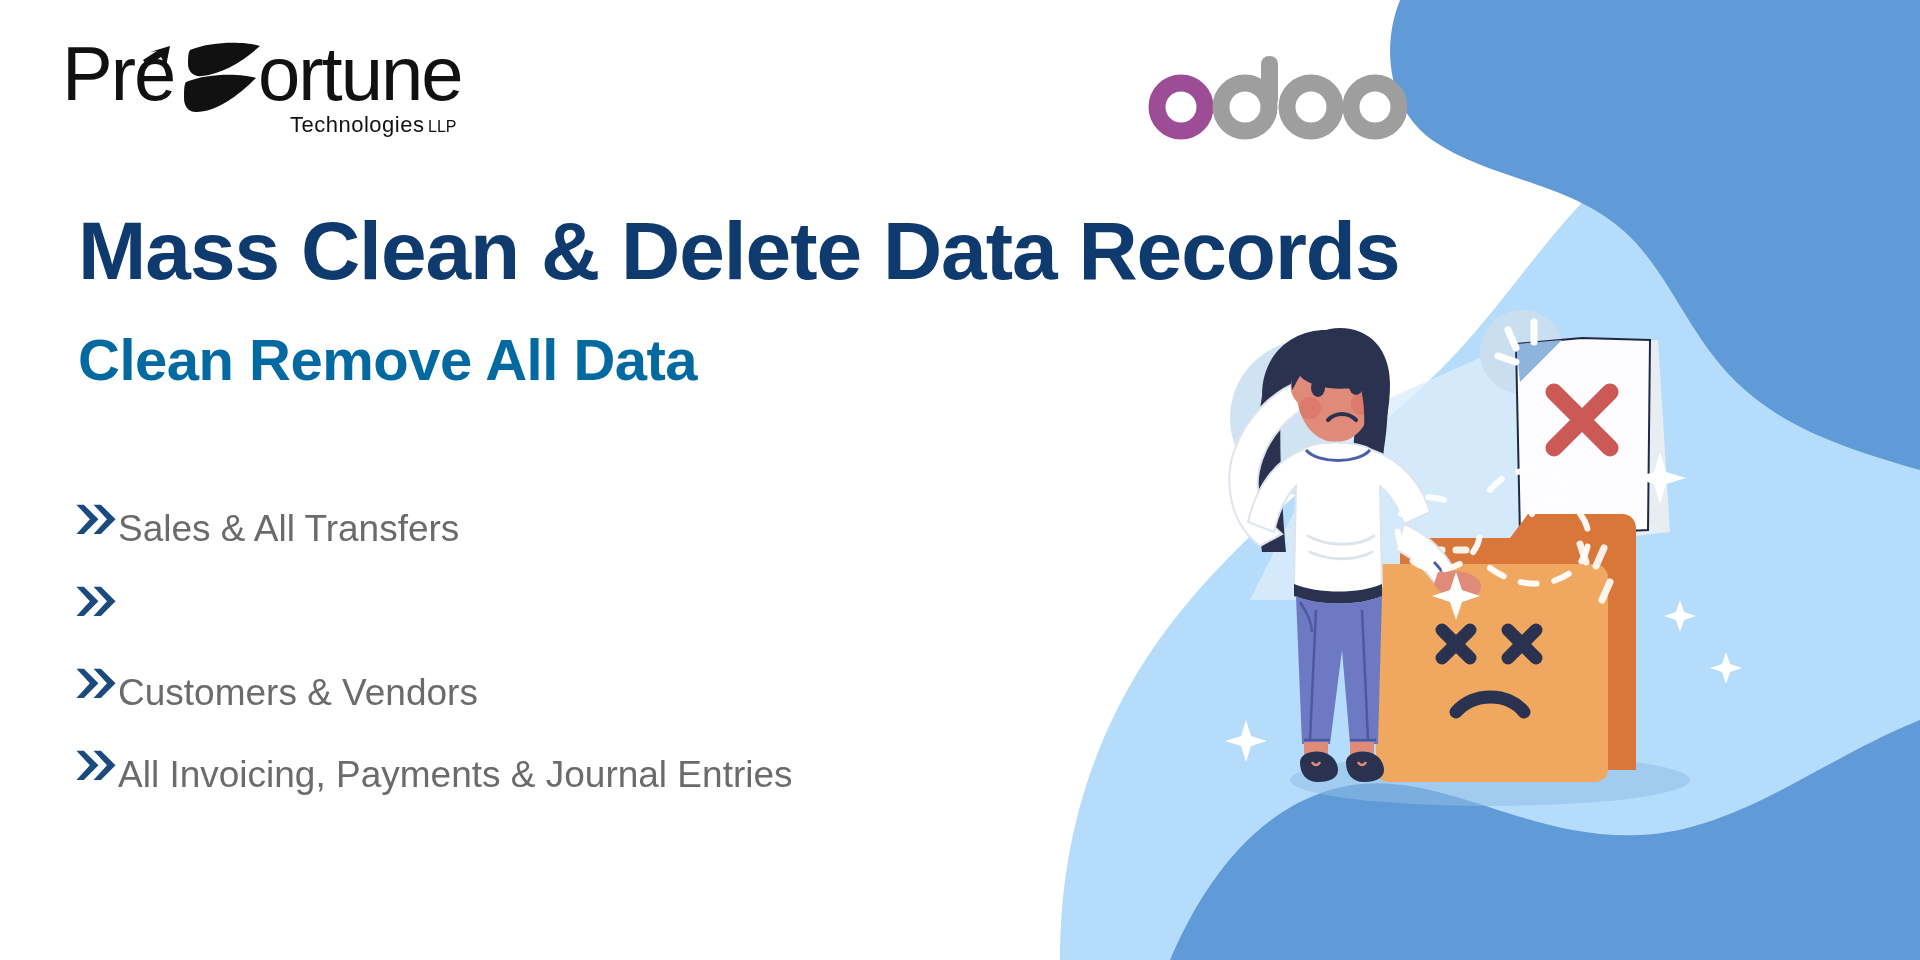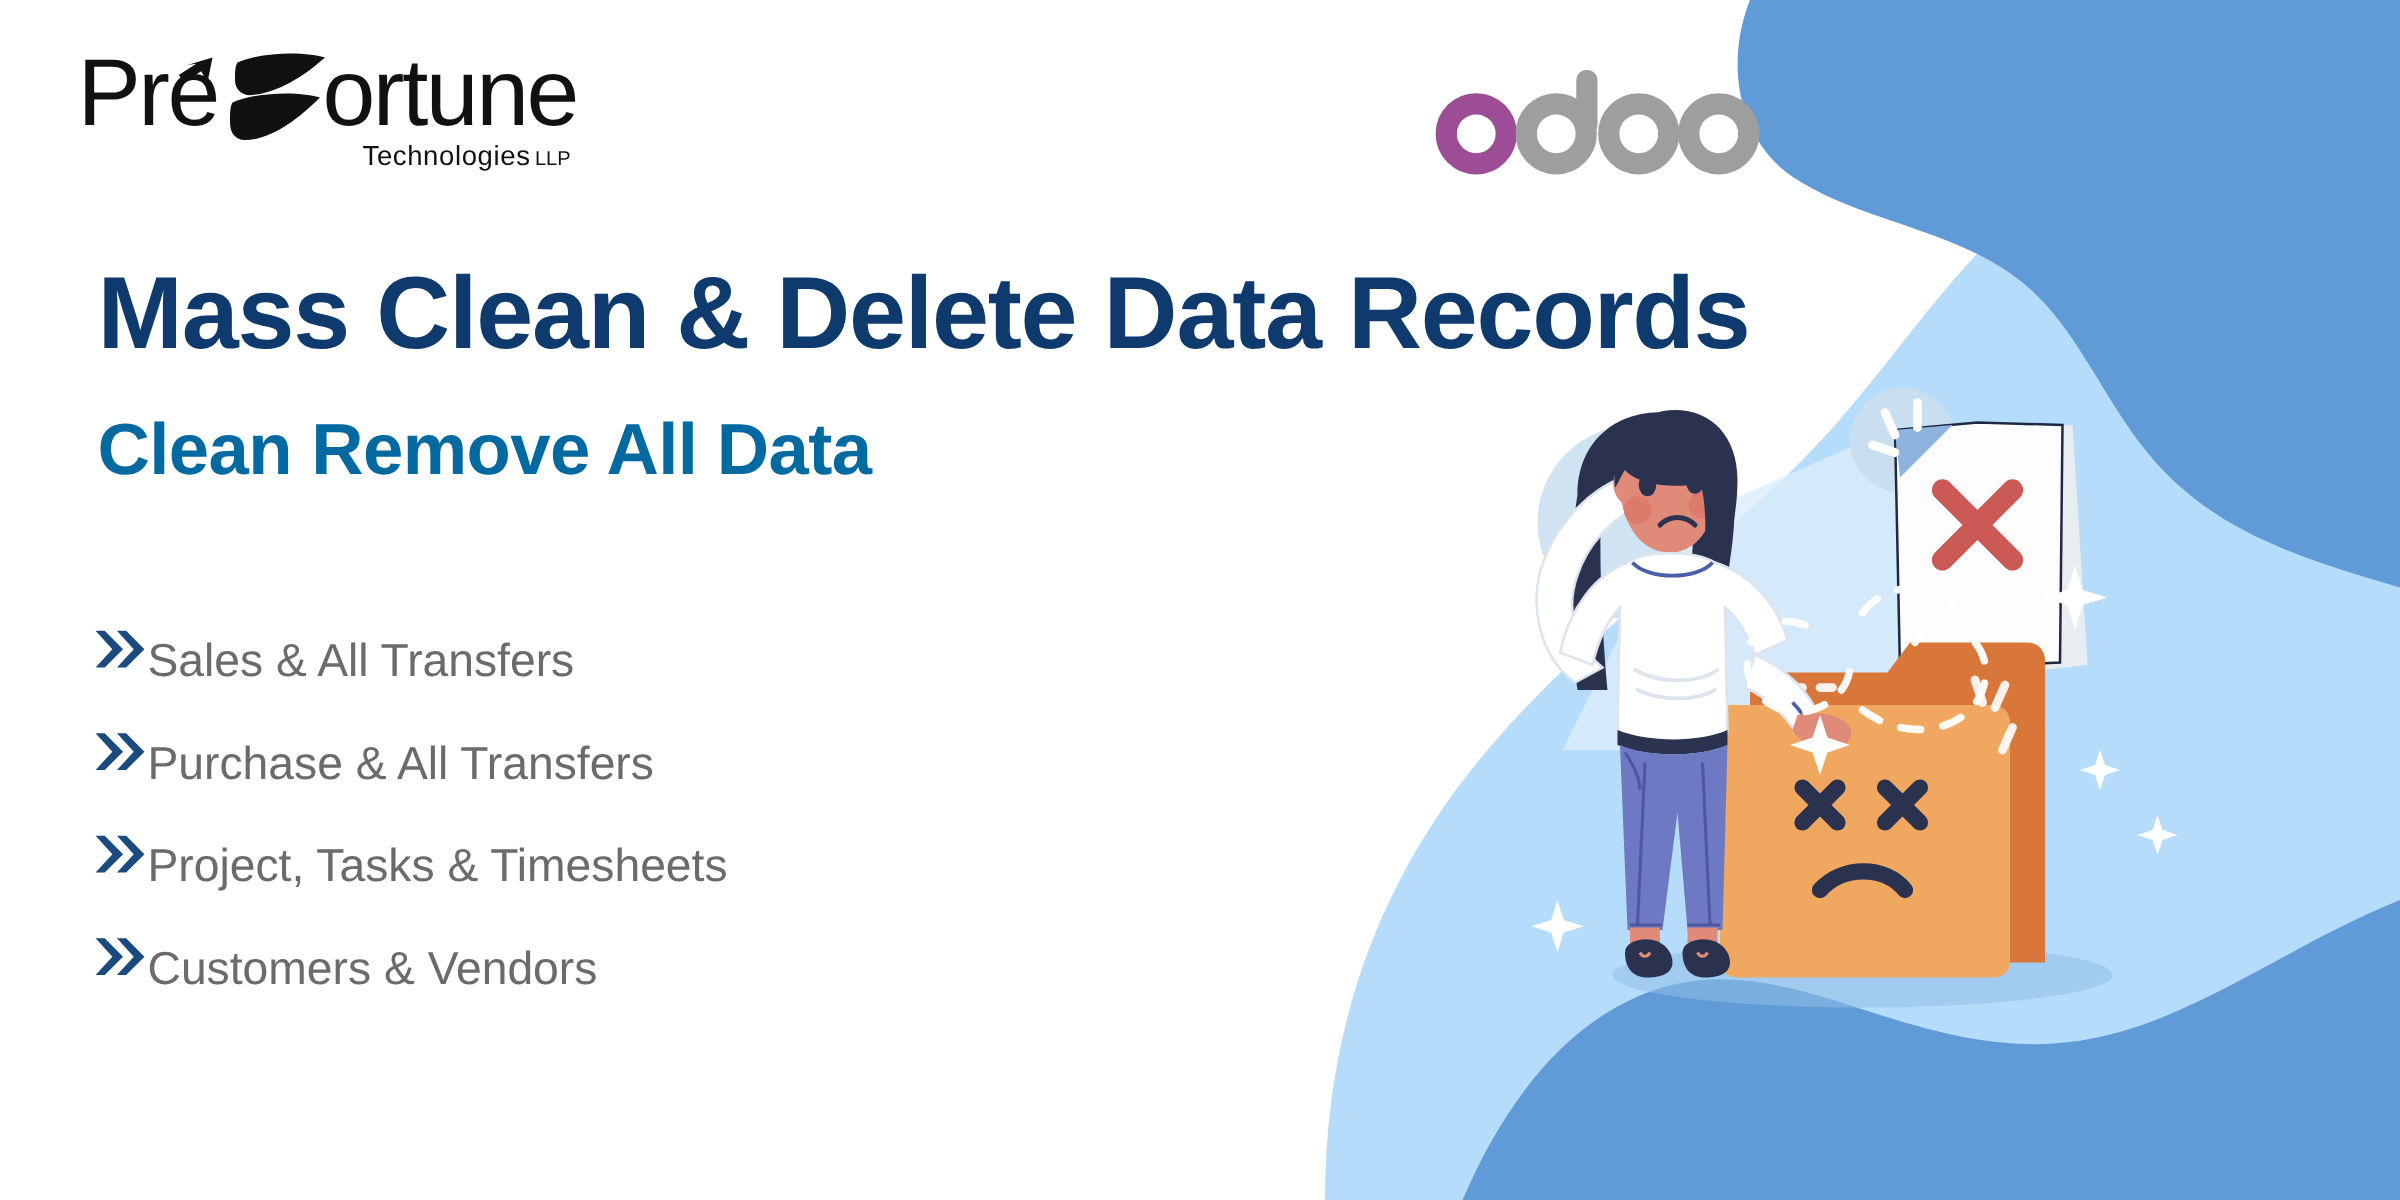--- a/index.html
+++ b/index.html
@@ -117,39 +117,38 @@
         <path fill="#1B4A7E" d="M16,3 L22,3 L34,15 L22,27 L16,27 L27,15 Z"></path>
       </svg>
       <span class="feature-label">Sales &amp; All Transfers</span>
     </div>
 
     <div class="feature-item">
       <svg class="chev-icon" viewBox="0 0 36 30">
         <path fill="#1B4A7E" d="M2,3 L8,3 L20,15 L8,27 L2,27 L13,15 Z"></path>
         <path fill="#1B4A7E" d="M16,3 L22,3 L34,15 L22,27 L16,27 L27,15 Z"></path>
       </svg>
-      <span class="feature-label">Purchase &amp; All Transfers</span>
-    </div>
-
-    <div class="feature-item">
-      <svg class="chev-icon" viewBox="0 0 36 30">
-        <path fill="#1B4A7E" d="M2,3 L8,3 L20,15 L8,27 L2,27 L13,15 Z"></path>
-        <path fill="#1B4A7E" d="M16,3 L22,3 L34,15 L22,27 L16,27 L27,15 Z"></path>
-      </svg>
-      <span class="feature-label">Project, Tasks &amp; Timesheets</span>
-    </div>
+    </div>
+
 
     <div class="feature-item">
       <svg class="chev-icon" viewBox="0 0 36 30">
         <path fill="#1B4A7E" d="M2,3 L8,3 L20,15 L8,27 L2,27 L13,15 Z"></path>
         <path fill="#1B4A7E" d="M16,3 L22,3 L34,15 L22,27 L16,27 L27,15 Z"></path>
       </svg>
       <span class="feature-label">Customers &amp; Vendors</span>
     </div>
 
+    <div class="feature-item">
+      <svg class="chev-icon" viewBox="0 0 36 30">
+        <path fill="#1B4A7E" d="M2,3 L8,3 L20,15 L8,27 L2,27 L13,15 Z"></path>
+        <path fill="#1B4A7E" d="M16,3 L22,3 L34,15 L22,27 L16,27 L27,15 Z"></path>
+      </svg>
+      <span class="feature-label">All Invoicing, Payments &amp; Journal Entries</span>
+    </div>
 
   </div>
 
   <div id="illustration">
     <svg width="620" height="560" viewBox="0 0 620 560">
 
       <circle cx="118" cy="118" r="78" fill="#CFE3F2"></circle>
 
       <path fill="#DCEEFB" d="M150,120 L330,40 L330,300 L60,300 Z" opacity="0.8"></path>
 

